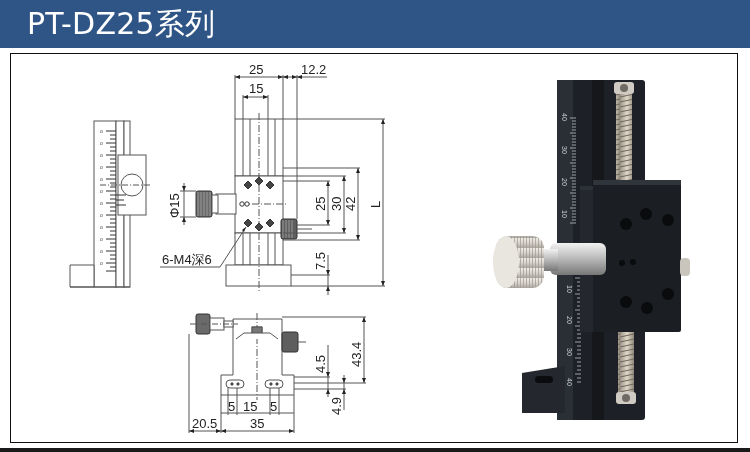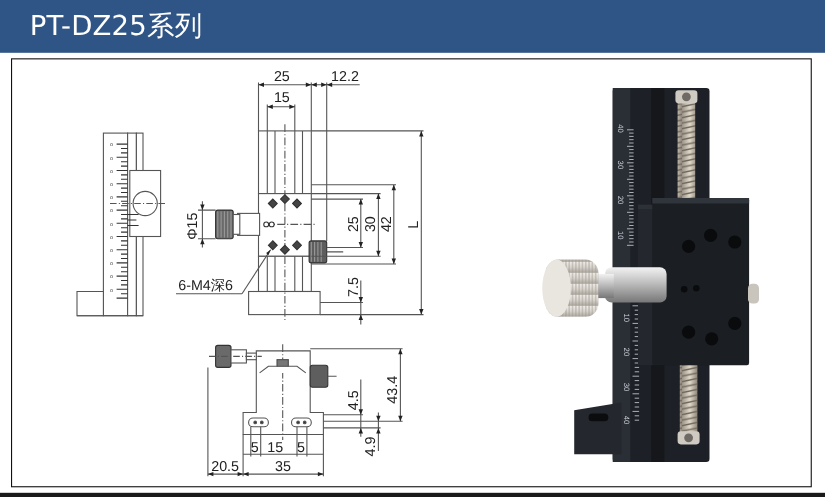--- a/index.html
+++ b/index.html
@@ -1,18 +1,18 @@
 <!DOCTYPE html>
 <html><head>
 <meta charset="utf-8">
 <style>
   html,body{margin:0;padding:0;}
   body{width:750px;height:452px;background:#ffffff;position:relative;overflow:hidden;font-family:"Liberation Sans","DejaVu Sans",sans-serif;}
   .header{position:absolute;left:0;top:0;width:750px;height:48px;background:#2f5586;}
-  .title{position:absolute;left:27px;top:8px;color:#ffffff;font-size:25px;line-height:32px;font-family:"DejaVu Sans",sans-serif;letter-spacing:0.2px;}
+  .title{position:absolute;left:27px;top:8px;color:#ffffff;font-size:30px;line-height:32px;font-family:"DejaVu Sans",sans-serif;letter-spacing:0.2px;}
   .frame{position:absolute;left:10px;top:53px;width:728px;height:390px;border:1.5px solid #111;background:#fff;box-sizing:border-box;}
   .bottom-band{position:absolute;left:0;top:448px;width:750px;height:4px;background:#1a1a1a;}
   svg{position:absolute;}
   .dim{font-family:"Liberation Sans",sans-serif;font-size:13px;fill:#222;}
 </style>
 </head>
 <body>
 
 <div class="header">
   <div class="title">PT-DZ25系列</div>

